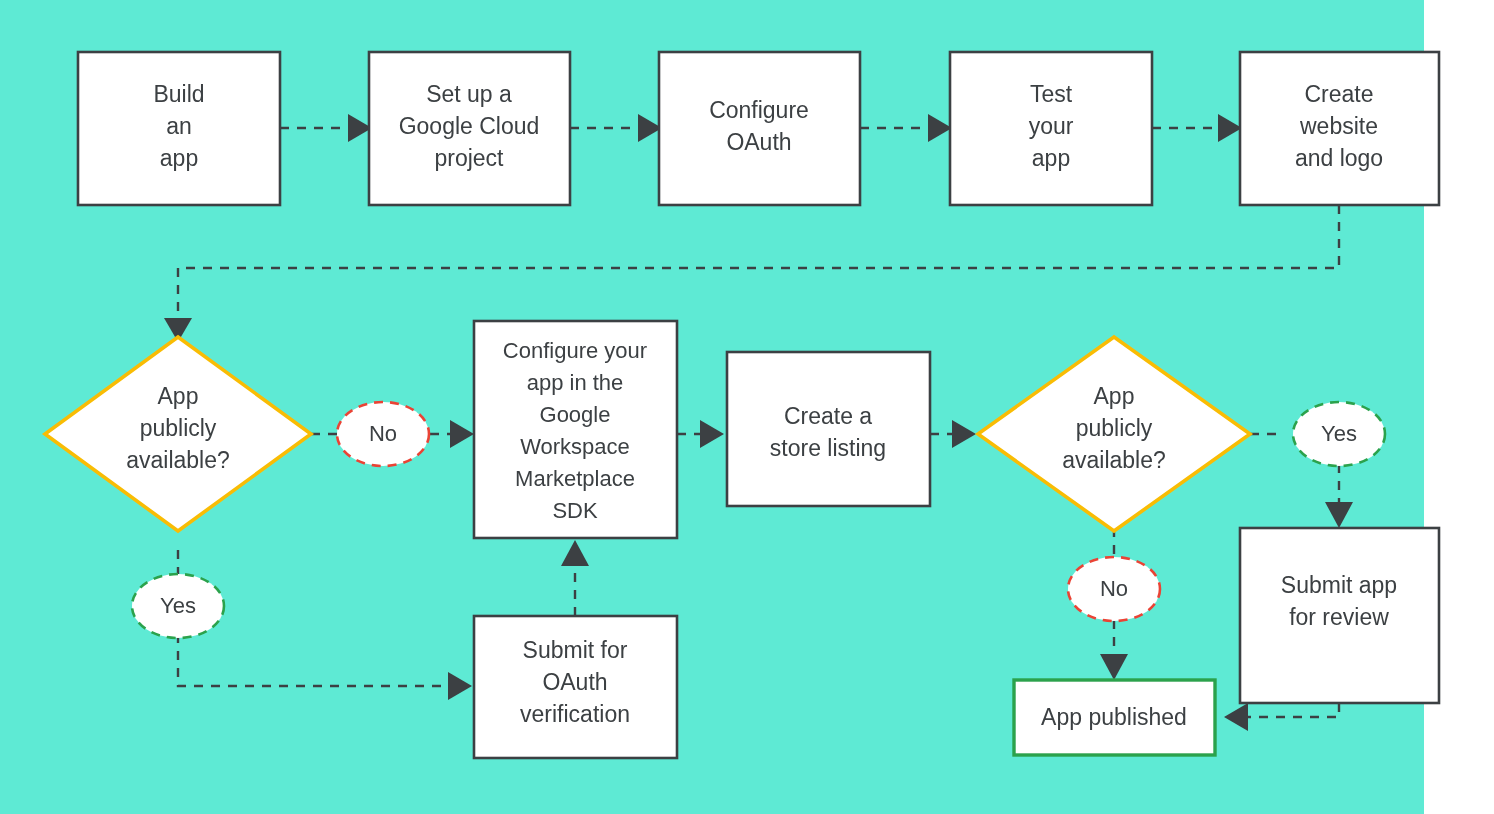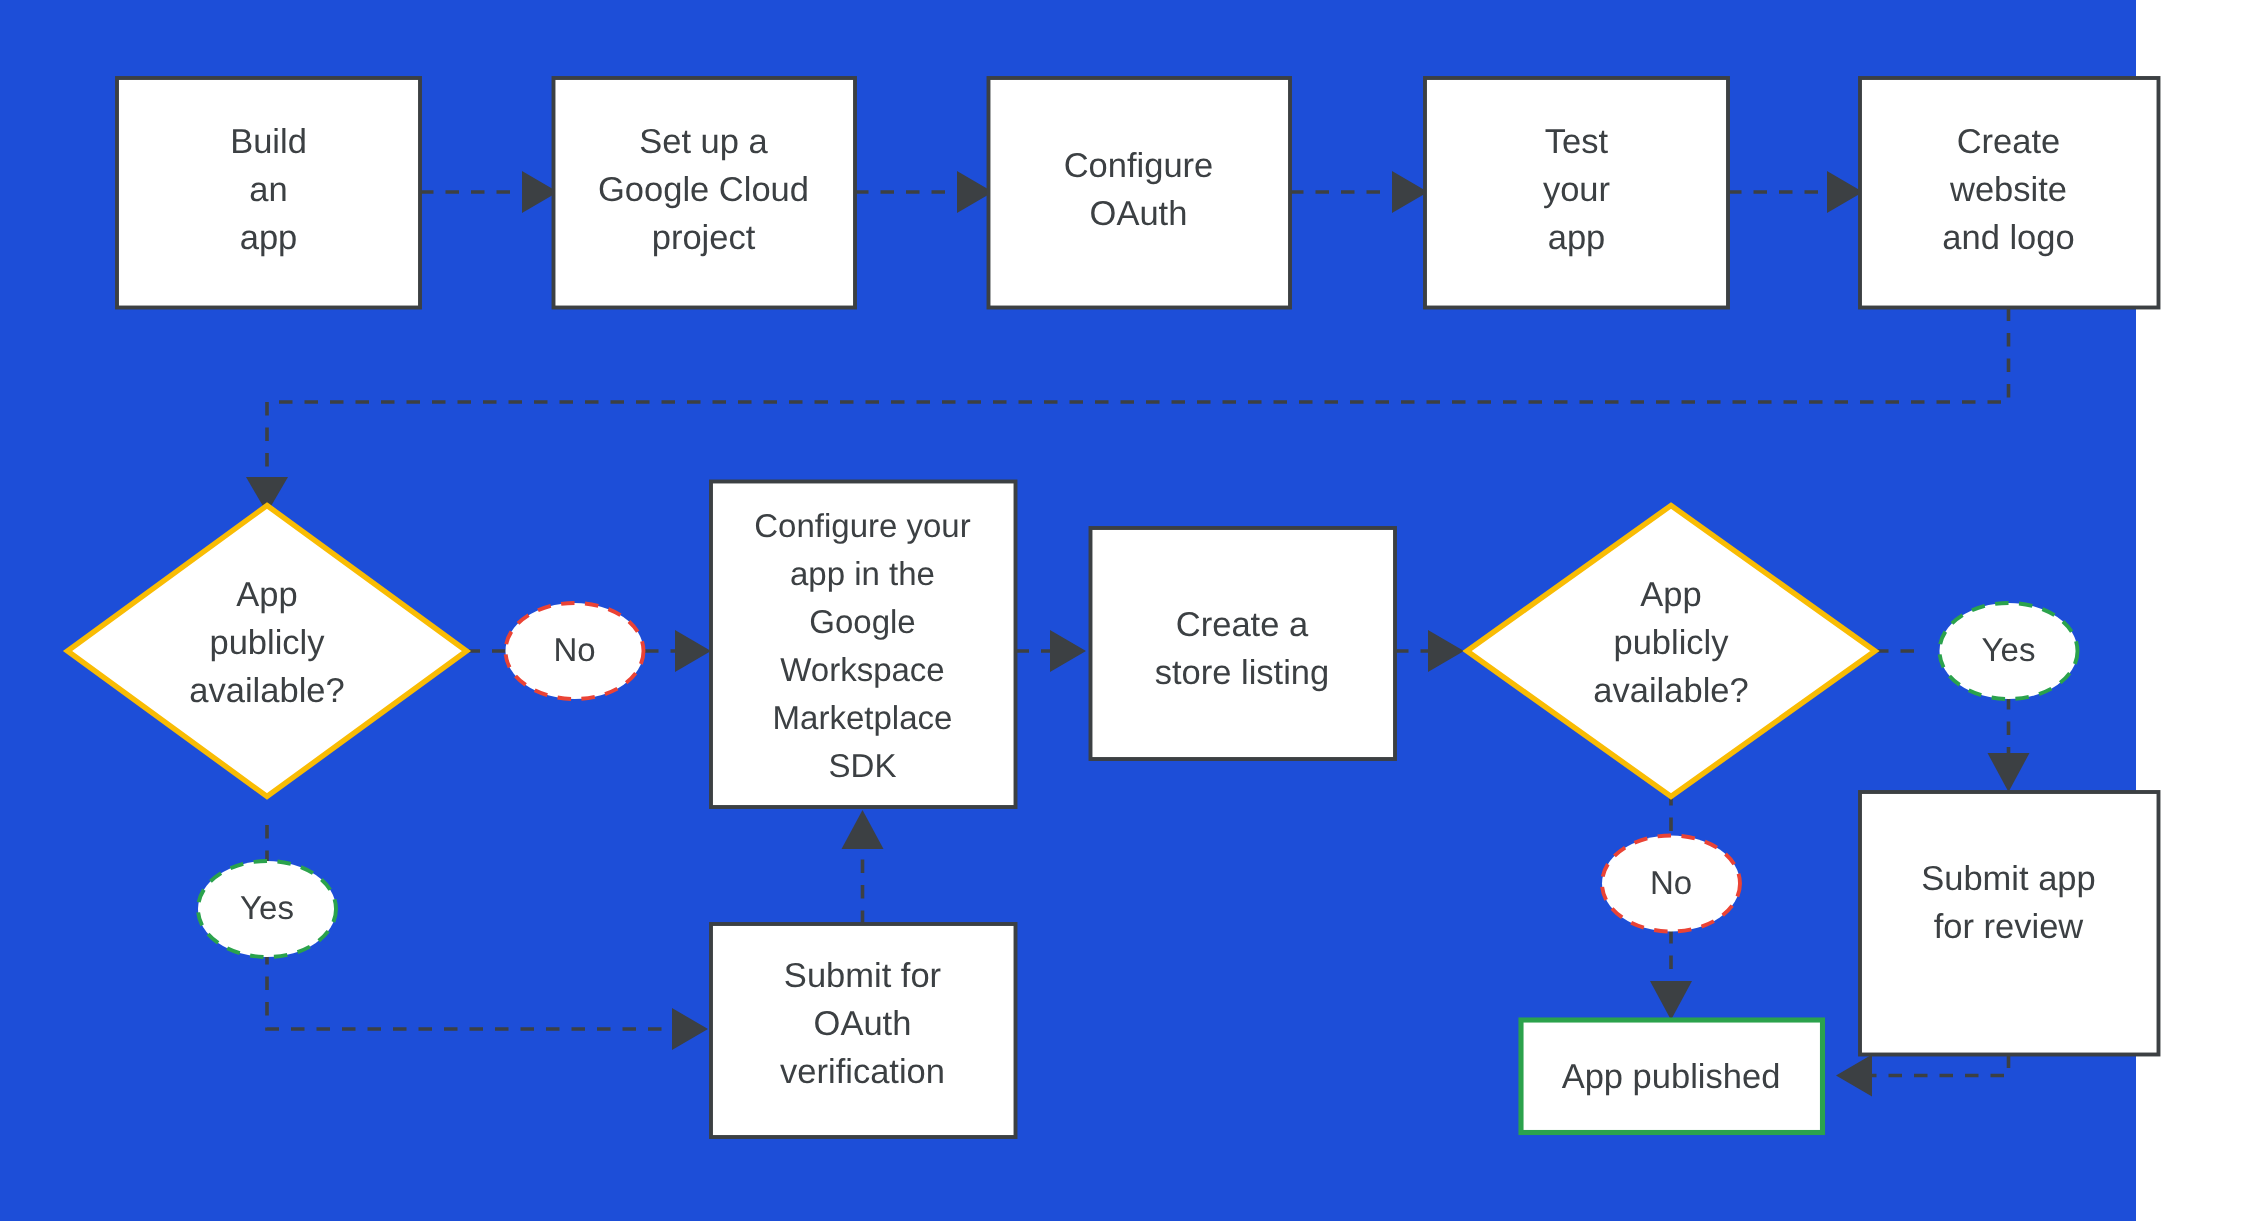--- a/index.html
+++ b/index.html
@@ -11,21 +11,21 @@
   body {
     width: 1494px;
     height: 814px;
     font-family: "Liberation Sans", sans-serif;
     overflow: hidden;
   }
   #flow-root {
     position: relative;
     width: 1424px;
     height: 814px;
-    background: #1d4ed8;
+    background: #5eead4;
   }
   svg.flow-canvas {
     position: absolute;
     top: 0;
     left: 0;
     width: 1494px;
     height: 814px;
   }
   .node-rect {
     fill: #ffffff;

